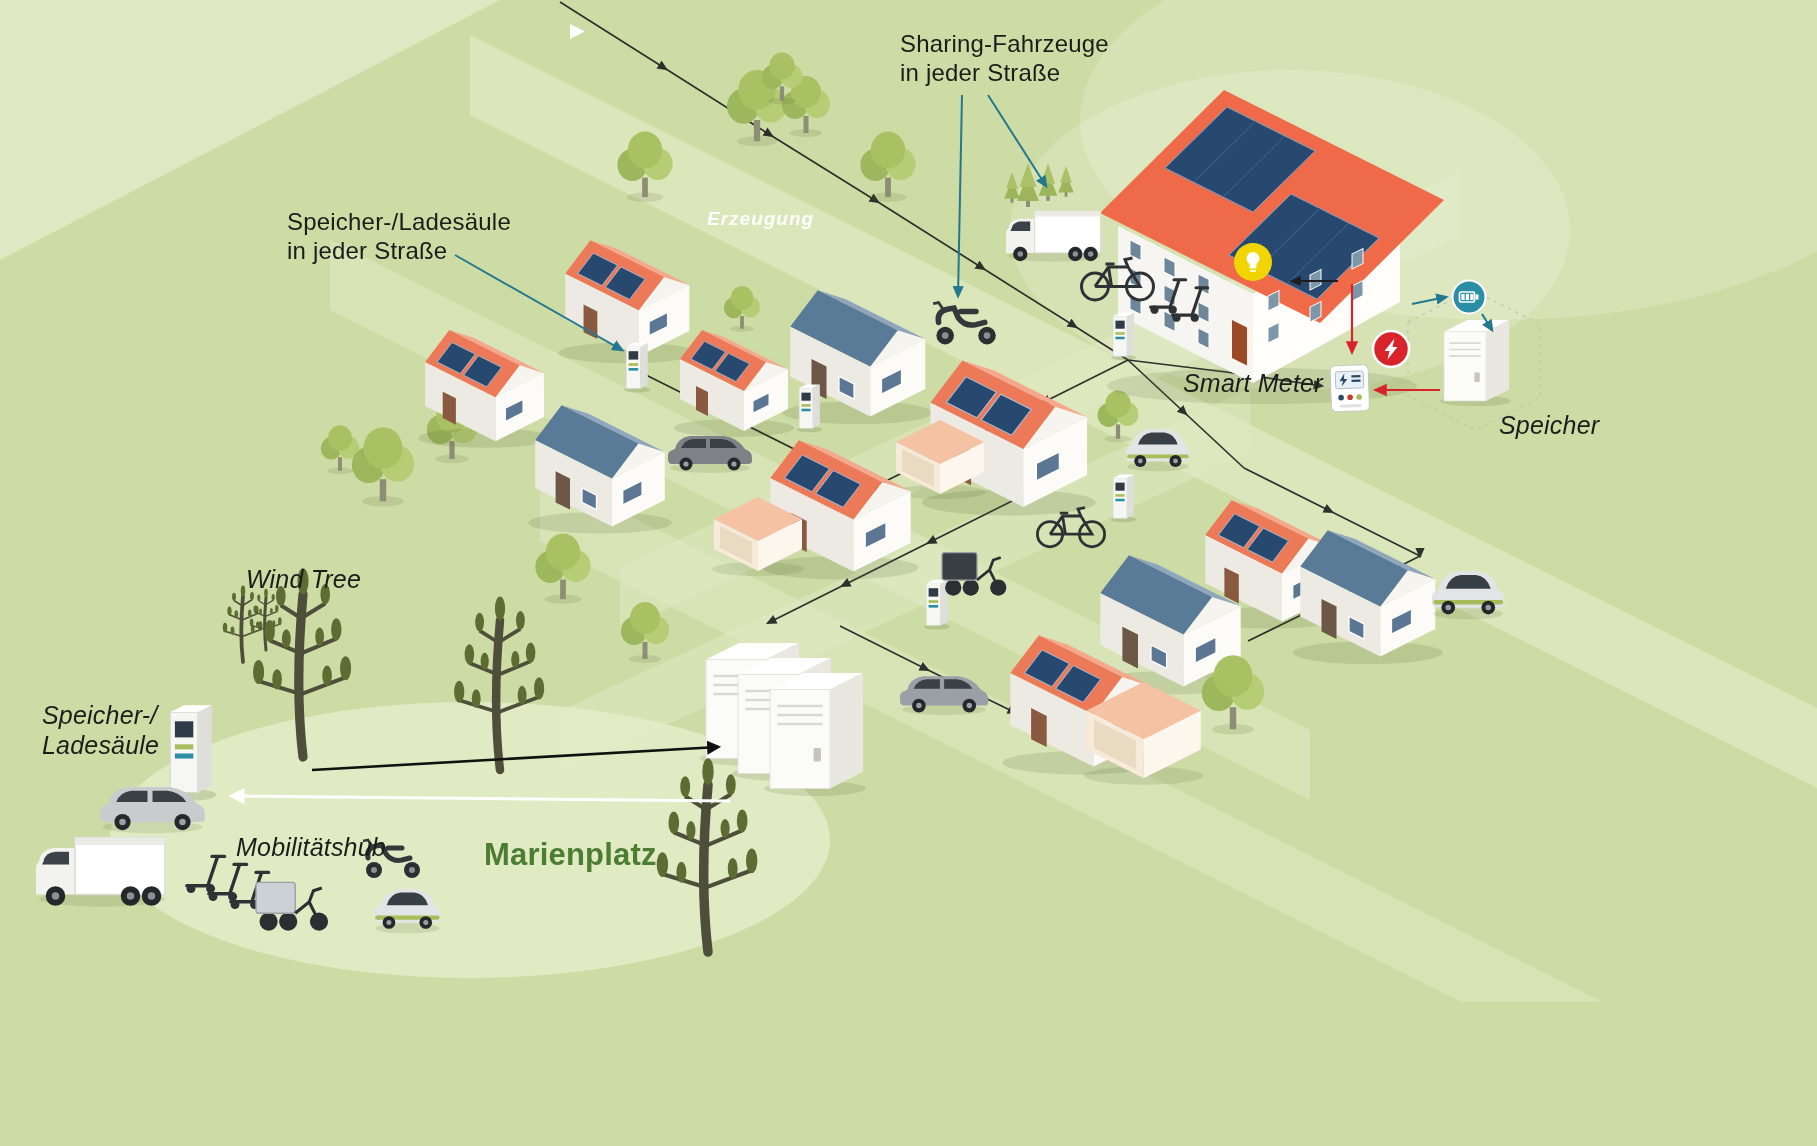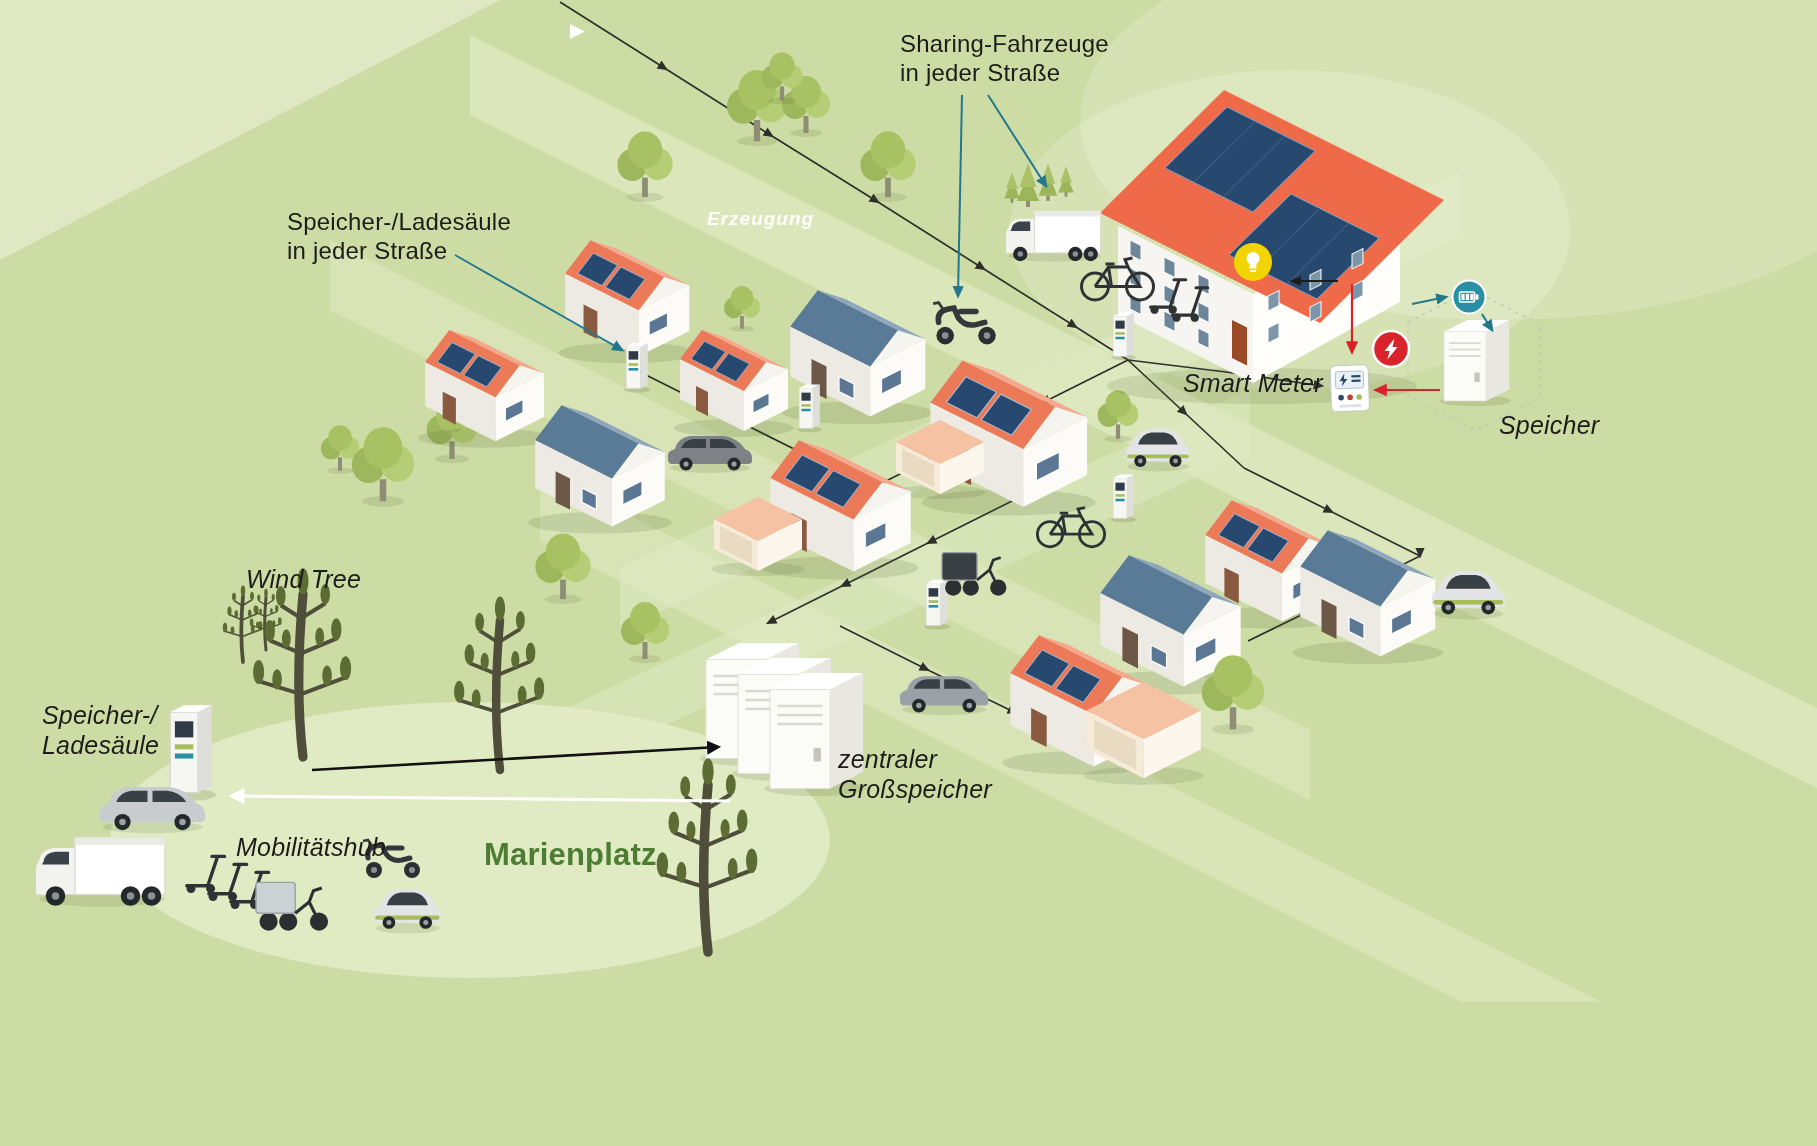--- a/index.html
+++ b/index.html
@@ -388,15 +388,13 @@
 <div class="label" id="label-speicher-street" style="left:287px;top:208px;">Speicher-/Ladesäule
 in jeder Straße</div>
 <div class="label" id="label-erzeugung" style="left:707px;top:208px;">Erzeugung</div>
 <div class="label it" id="label-smart-meter" style="left:1183px;top:368px;">Smart Meter</div>
 <div class="label it" id="label-speicher" style="left:1499px;top:410px;">Speicher</div>
 <div class="label it" id="label-windtree" style="left:246px;top:564px;text-align:center;">Wind Tree</div>
 <div class="label it" id="label-speicher-ladesaeule" style="left:42px;top:700px;">Speicher-/
 Ladesäule</div>
 <div class="label it" id="label-mobilitaetshub" style="left:236px;top:832px;">Mobilitätshub</div>
 <div class="label" id="label-marienplatz" style="left:484px;top:836px;">Marienplatz</div>
-<div class="label it" id="label-grossspeicher" style="left:838px;top:744px;">zentraler
-Großspeicher</div>
 </div>
 
 </body></html>

